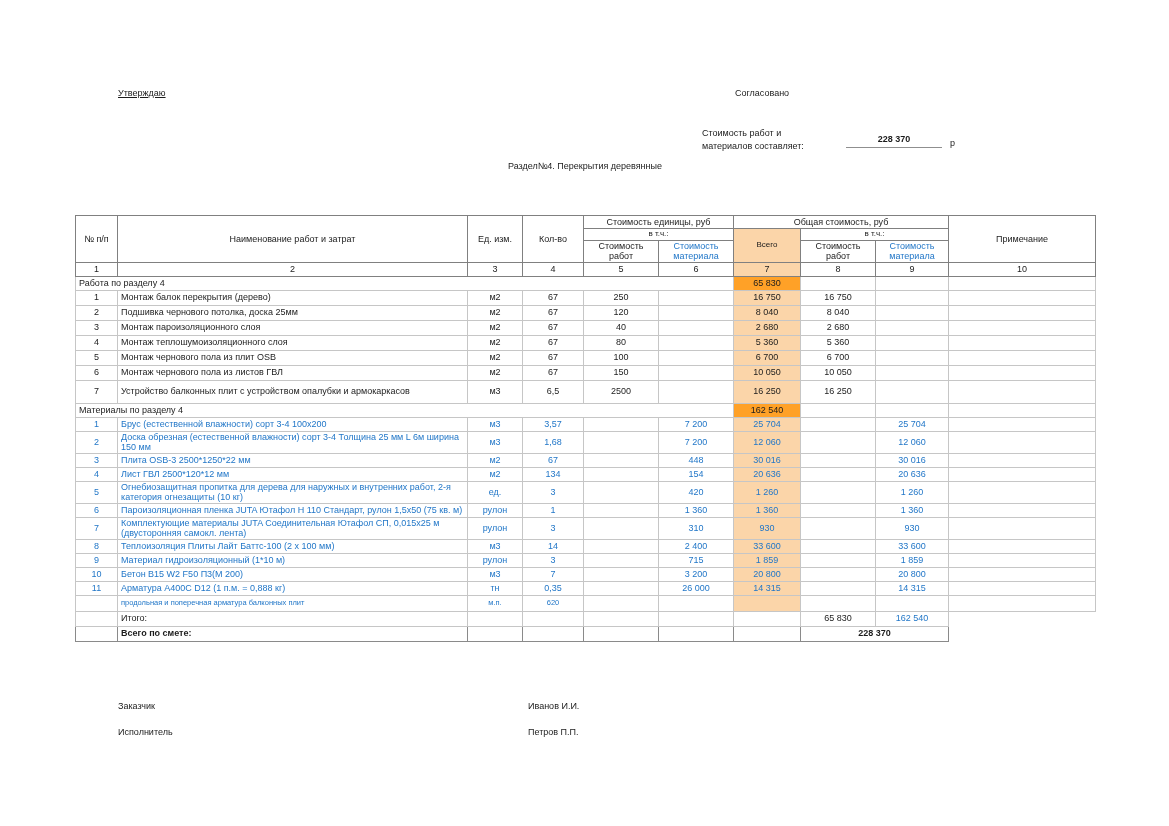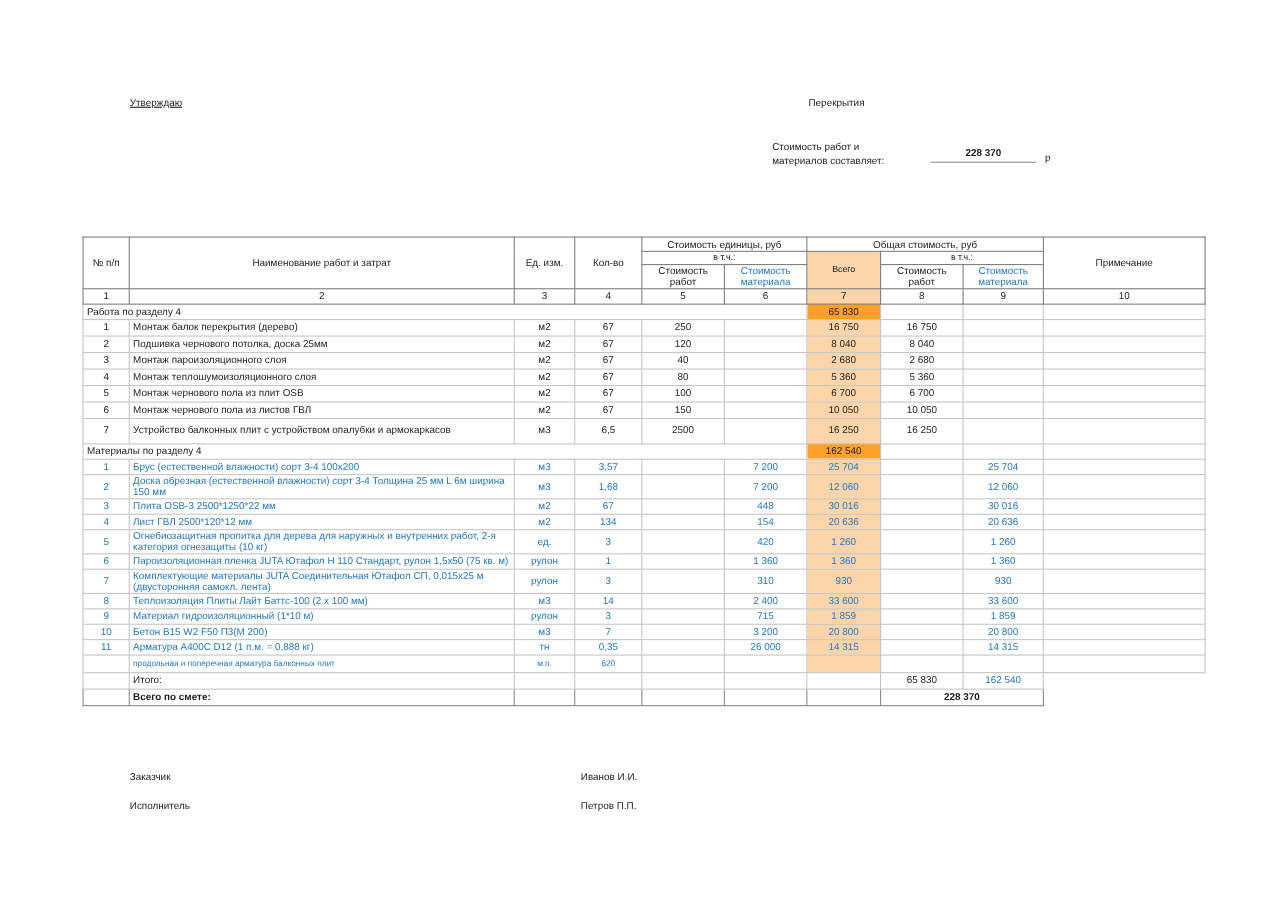--- a/index.html
+++ b/index.html
@@ -46,29 +46,30 @@
   .cust-n{left:528px;top:701px;}
   .contr-l{left:118px;top:727px;}
   .contr-n{left:528px;top:727px;}
 </style>
 </head>
 <body>
 
 <div class="page">
 
   <div class="abs approve">Утверждаю</div>
-  <div class="abs agree">Перекрытия</div>
+  <div class="abs agree">Согласовано</div>
 
   <div class="abs costlbl">
     <div>Стоимость работ и</div>
     <div>материалов составляет:</div>
   </div>
   <div class="abs costval">228 370</div>
   <div class="abs cur">р</div>
 
+  <div class="abs title">Раздел№4. Перекрытия деревянные</div>
 
   <div class="abs tblwrap">
     <table>
       <colgroup>
         <col style="width:42px">
           <col style="width:350px">
           <col style="width:55px">
           <col style="width:61px">
         <col style="width:75px">
           <col style="width:75px">

